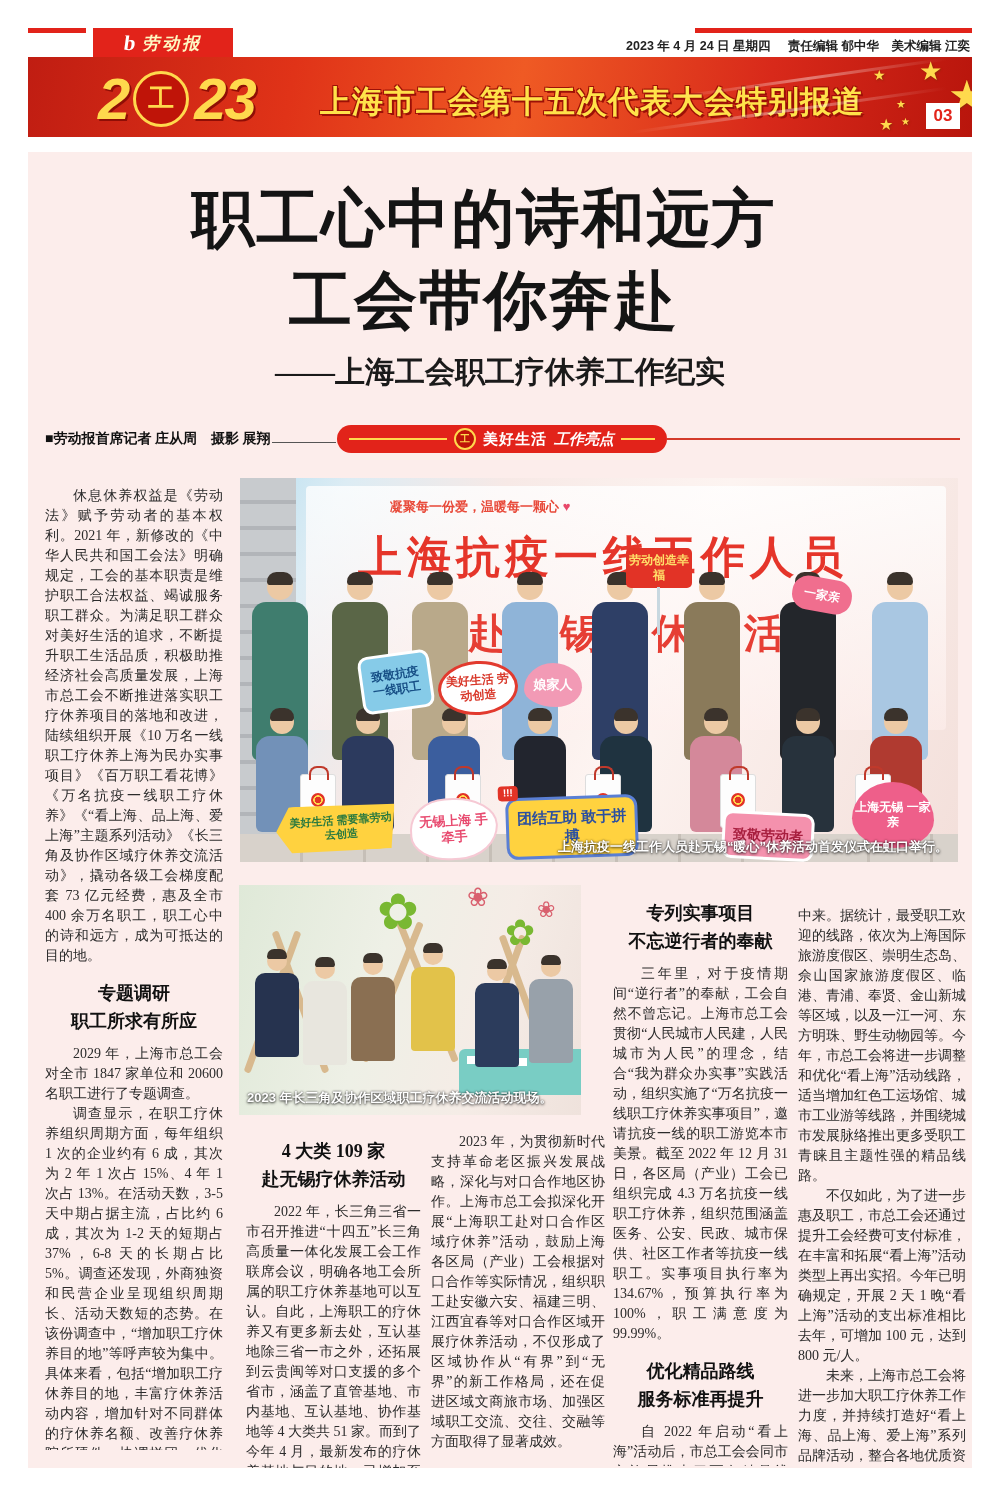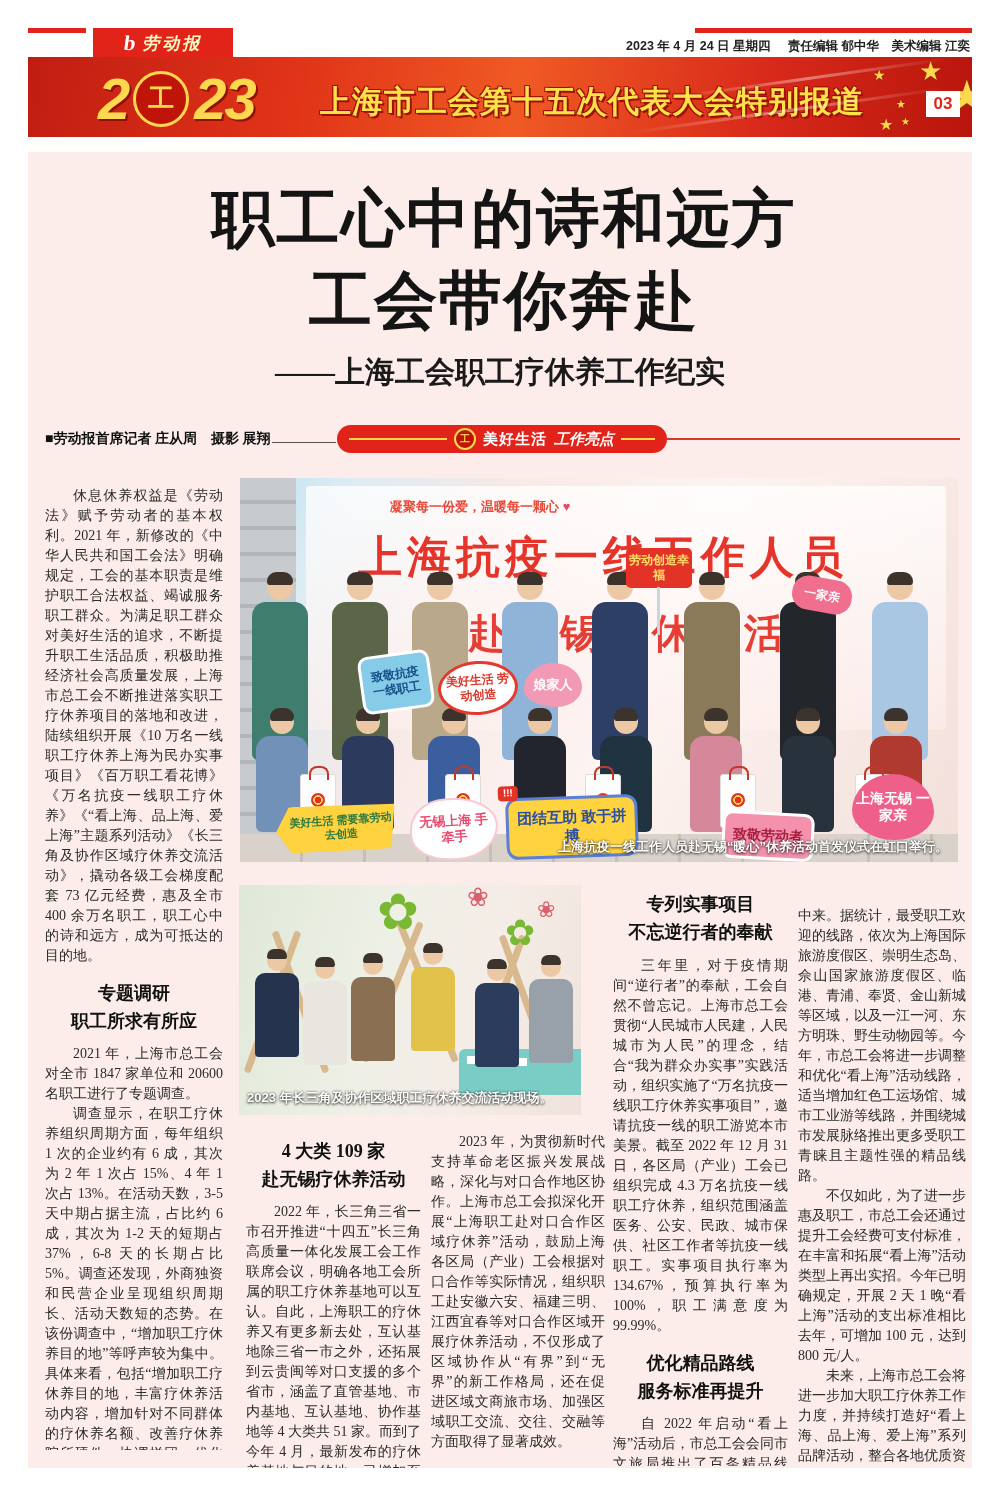--- a/index.html
+++ b/index.html
@@ -29,29 +29,29 @@
   .emb::after{content:"工";position:absolute;inset:0;display:flex;align-items:center;
         justify-content:center;color:#ffd94d;font-weight:900;font-family:"Liberation Sans",sans-serif;}
   .emb.big{width:50px;height:50px;font-size:26px;margin:0 5px;}
   .btitle{position:absolute;left:292px;top:24px;font-family:"Liberation Sans","DejaVu Sans",sans-serif;
         font-size:31px;font-weight:900;color:#ffe24a;letter-spacing:1px;white-space:nowrap;
         text-shadow:2px 2px 0 #9c1007,-1px -1px 0 #9c1007,1px -1px 0 #9c1007,-1px 1px 0 #9c1007;}
   .star{position:absolute;color:#ffd94d;text-shadow:1px 1px 2px #8f2a0a;line-height:1;}
   .star::before{content:"★";}
   .streak{position:absolute;height:3px;border-radius:2px;transform:rotate(-8deg);
         background:linear-gradient(90deg,transparent,rgba(255,255,255,.4),transparent);}
-  .pgno{position:absolute;right:12px;bottom:20px;width:34px;height:26px;background:#fff;color:#e2231a;
+  .pgno{position:absolute;right:12px;bottom:8px;width:34px;height:26px;background:#fff;color:#e2231a;
         font-weight:900;font-size:17px;display:flex;align-items:center;justify-content:center;
         font-family:"Liberation Sans",sans-serif;}
 
   
   .pink{left:28px;top:152px;width:944px;height:1316px;background:#fcedeb;}
 
   
-  .h1,.h2{left:0;width:968px;text-align:center;font-weight:900;color:#141414;letter-spacing:2px;padding-left:20px;}
+  .h1,.h2{left:0;width:968px;text-align:center;font-weight:900;color:#141414;letter-spacing:2px;}
   .h1{top:176px;font-size:63px;}
   .h2{top:258px;font-size:63px;}
   .sub{left:0;top:352px;width:1000px;text-align:center;font-size:30px;font-weight:700;color:#1a1a1a;}
 
   
   .byline{left:45px;top:430px;font-size:14px;font-weight:700;color:#111;}
   .bl-line{left:272px;top:442px;width:64px;height:1px;background:#555;}
   .ribbon{left:337px;top:425px;width:330px;height:28px;background:#e2231a;border-radius:14px;
         display:flex;align-items:center;padding:0 12px;gap:7px;box-sizing:border-box;}
   .ribbon .gl{height:2px;background:#ffd94d;flex:1;}
@@ -66,21 +66,21 @@
   .col p{margin:0;text-indent:2em;}
   .col p.noind{text-indent:0;margin-top:20px;}
   .col h3{margin:14px 0 8px;text-align:center;font-size:18px;line-height:1.55;color:#111;
         font-weight:900;text-indent:0;}
   .col h3 span{display:block;}
   .col1{left:45px;top:486px;width:178px;height:964px;}
   .col2{left:246px;top:1138px;width:175px;height:330px;}
   .col2 h3{margin-top:0;}
   .col3{left:431px;top:1132px;width:174px;height:336px;}
   .col4{left:613px;top:888px;width:175px;height:578px;}
-  .col4 h3:first-child{margin-top:4px;font-family:Liberation Mono, monospace;}
+  .col4 h3:first-child{margin-top:12px;}
   .col5{left:798px;top:886px;width:168px;height:580px;}
 
   
   .ph1{left:240px;top:478px;width:718px;height:384px;overflow:hidden;
        background:linear-gradient(115deg,#b8dff0 0%,#dcecf4 12%,#f7e9e6 30%,#fdf4f1 55%,#f3dfda 100%);}
   .ph1 .panel{position:absolute;left:66px;top:8px;width:640px;height:244px;border-radius:4px;
        background:linear-gradient(180deg,rgba(255,255,255,.78),rgba(255,240,238,.55));z-index:0;}
   .bld{position:absolute;left:0;top:0;width:56px;height:100%;z-index:0;
        background:repeating-linear-gradient(180deg,#c8cbce 0 22px,#b2b5b9 22px 26px);}
   .pave{position:absolute;left:0;right:0;bottom:0;height:28px;z-index:1;
@@ -124,21 +124,21 @@
   .s6{left:36px;top:326px;width:120px;height:48px;background:#ffd23f;color:#2c7a3f;font-size:11px;
        clip-path:polygon(0 50%,12% 0,100% 8%,95% 100%,12% 96%);transform:rotate(-4deg);padding-left:12px;}
   .s7{left:170px;top:320px;width:88px;height:62px;background:#fff;color:#e84a6f;border:2px solid #f6c9d4;
        border-radius:45% 55% 50% 50%/55% 50% 60% 45%;font-size:13px;transform:rotate(-3deg);}
   .s8{left:266px;top:318px;width:132px;height:62px;background:#ffd23f;color:#2c50a0;border:3px solid #5a7fd4;
        border-radius:12px;font-size:15px;transform:rotate(-2deg);}
   .s8::before{content:"!!!";position:absolute;top:-15px;left:-10px;background:#e23326;color:#fff;
        font-size:10px;font-weight:900;padding:1px 5px;border-radius:4px;}
   .s9{left:482px;top:334px;width:92px;height:48px;background:#f491ad;color:#a81f3f;border:3px solid #fff;
        border-radius:10px;font-size:14px;transform:rotate(3deg);}
-  .s10{left:612px;top:296px;width:82px;height:66px;background:#ee5f8a;color:#fff;font-size:14px;
+  .s10{left:612px;top:304px;width:82px;height:66px;background:#ee5f8a;color:#fff;font-size:12px;
        border-radius:50% 50% 48% 52%/55% 58% 42% 45%;}
   .cap{position:absolute;z-index:6;font-family:"Liberation Sans","DejaVu Sans",sans-serif;
        font-size:13px;font-weight:700;color:#fff;text-shadow:0 1px 3px rgba(0,0,0,.75),0 0 2px rgba(0,0,0,.6);}
   .cap1{right:10px;bottom:6px;}
   .cap2{left:8px;bottom:8px;}
 
   
   .ph2{left:239px;top:885px;width:342px;height:230px;overflow:hidden;
        background:linear-gradient(105deg,#dfe9d8 0%,#eef0e6 40%,#f5ece6 70%,#efe2dc 100%);}
   .bar{position:absolute;width:7px;height:150px;background:#d8b98e;border-radius:3px;z-index:1;}
@@ -206,21 +206,21 @@
     <span class="gl" style="max-width:34px;"></span>
   </div>
   <div class="abs bl-red"></div>
 
   <div class="abs col col1">
     <p>休息休养权益是《劳动法》赋予劳动者的基本权利。2021 年，新修改的《中华人民共和国工会法》明确规定，工会的基本职责是维护职工合法权益、竭诚服务职工群众。为满足职工群众对美好生活的追求，不断提升职工生活品质，积极助推经济社会高质量发展，上海市总工会不断推进落实职工疗休养项目的落地和改进，陆续组织开展《10 万名一线职工疗休养上海为民办实事项目》《百万职工看花博》《万名抗疫一线职工疗休养》《“看上海、品上海、爱上海”主题系列活动》《长三角及协作区域疗休养交流活动》，撬动各级工会梯度配套 73 亿元经费，惠及全市 400 余万名职工，职工心中的诗和远方，成为可抵达的目的地。</p>
     <h3>
       <span>专题调研</span>
       <span>职工所求有所应</span>
     </h3>
-    <p>2021 年，上海市总工会对全市 1847 家单位和 20600 名职工进行了专题调查。</p>
+    <p>2029 年，上海市总工会对全市 1847 家单位和 20600 名职工进行了专题调查。</p>
     <p>调查显示，在职工疗休养组织周期方面，每年组织 1 次的企业约有 6 成，其次为 2 年 1 次占 15%、4 年 1 次占 13%。在活动天数，3-5 天中期占据主流，占比约 6 成，其次为 1-2 天的短期占 37%，6-8 天的长期占比 5%。调查还发现，外商独资和民营企业呈现组织周期长、活动天数短的态势。在该份调查中，“增加职工疗休养目的地”等呼声较为集中。具体来看，包括“增加职工疗休养目的地，丰富疗休养活动内容，增加针对不同群体的疗休养名额、改善疗休养院所硬件、协调拼团、优化价格/提高补贴、携带家属”等都是职工较为关注的。</p>
 
   </div>
 
   <div class="abs ph1">
     <div class="bld"></div>
     <div class="panel"></div>
     <div class="pave"></div>
     <div class="slogan"><span>凝聚每一份爱，温暖每一颗心</span> <span class="hrt"></span></div>
     <div class="ptitle1">上海抗疫一线工作人员</div>

